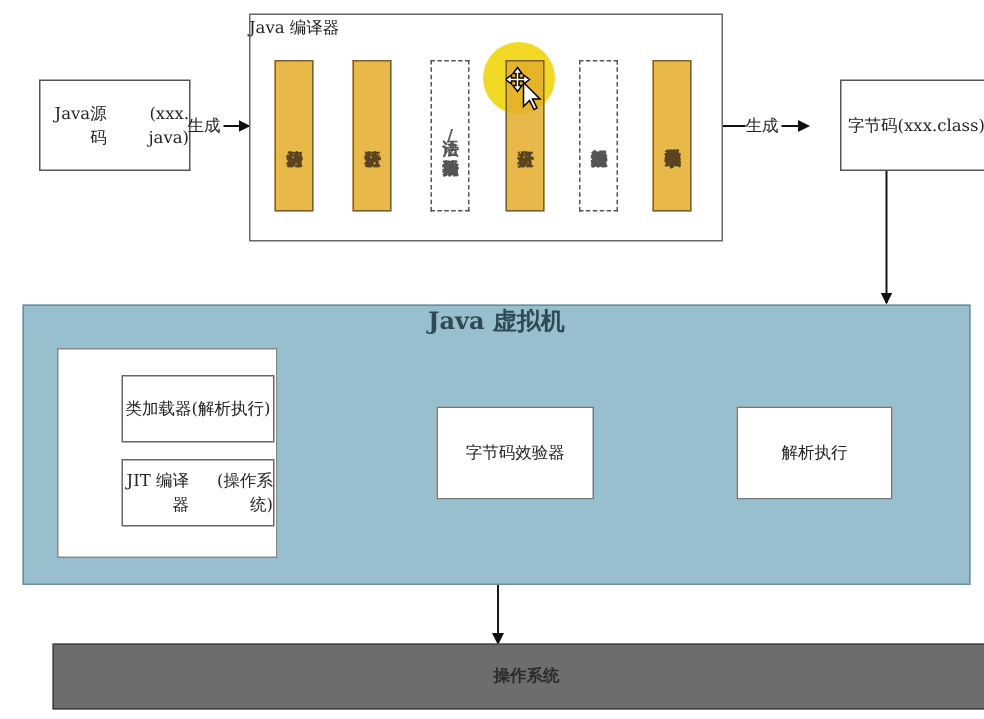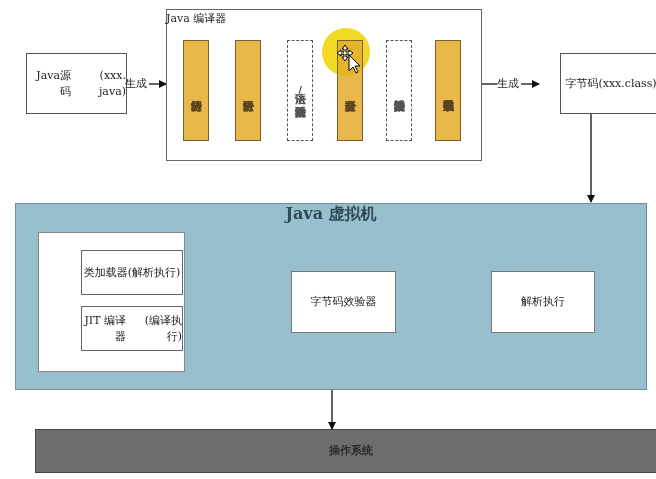--- a/index.html
+++ b/index.html
@@ -97,21 +97,21 @@
 <div class="abs jvm" style="left:15px; top:203px; width:632px; height:187px;"></div>
 <div class="abs txt" style="left:15px; top:206px; width:632px; text-align:center; font-size:16px; font-weight:bold; color:#2f4a55;">Java 虚拟机</div>
 
 <div class="abs box" style="left:38px; top:232px; width:147px; height:140px; border-color:#888;"></div>
 <div class="abs box center txt" style="left:61px; top:250px; width:102px; height:45px; border-color:#666;">
   <div>类加载器</div>
   <div>(解析执行)</div>
 </div>
 <div class="abs box center txt" style="left:61px; top:306px; width:102px; height:45px; border-color:#666;gap:12px;">
   <div>JIT 编译器</div>
-  <div>(编译执行)</div>
+  <div>(操作系统)</div>
 </div>
 
 <div class="abs box center txt" style="left:271px; top:271px; width:105px; height:62px; border-color:#777;">
   <div>字节码效验器</div>
 </div>
 
 <div class="abs box center txt" style="left:471px; top:271px; width:104px; height:62px; border-color:#777;">
   <div>解析执行</div>
 </div>
 

